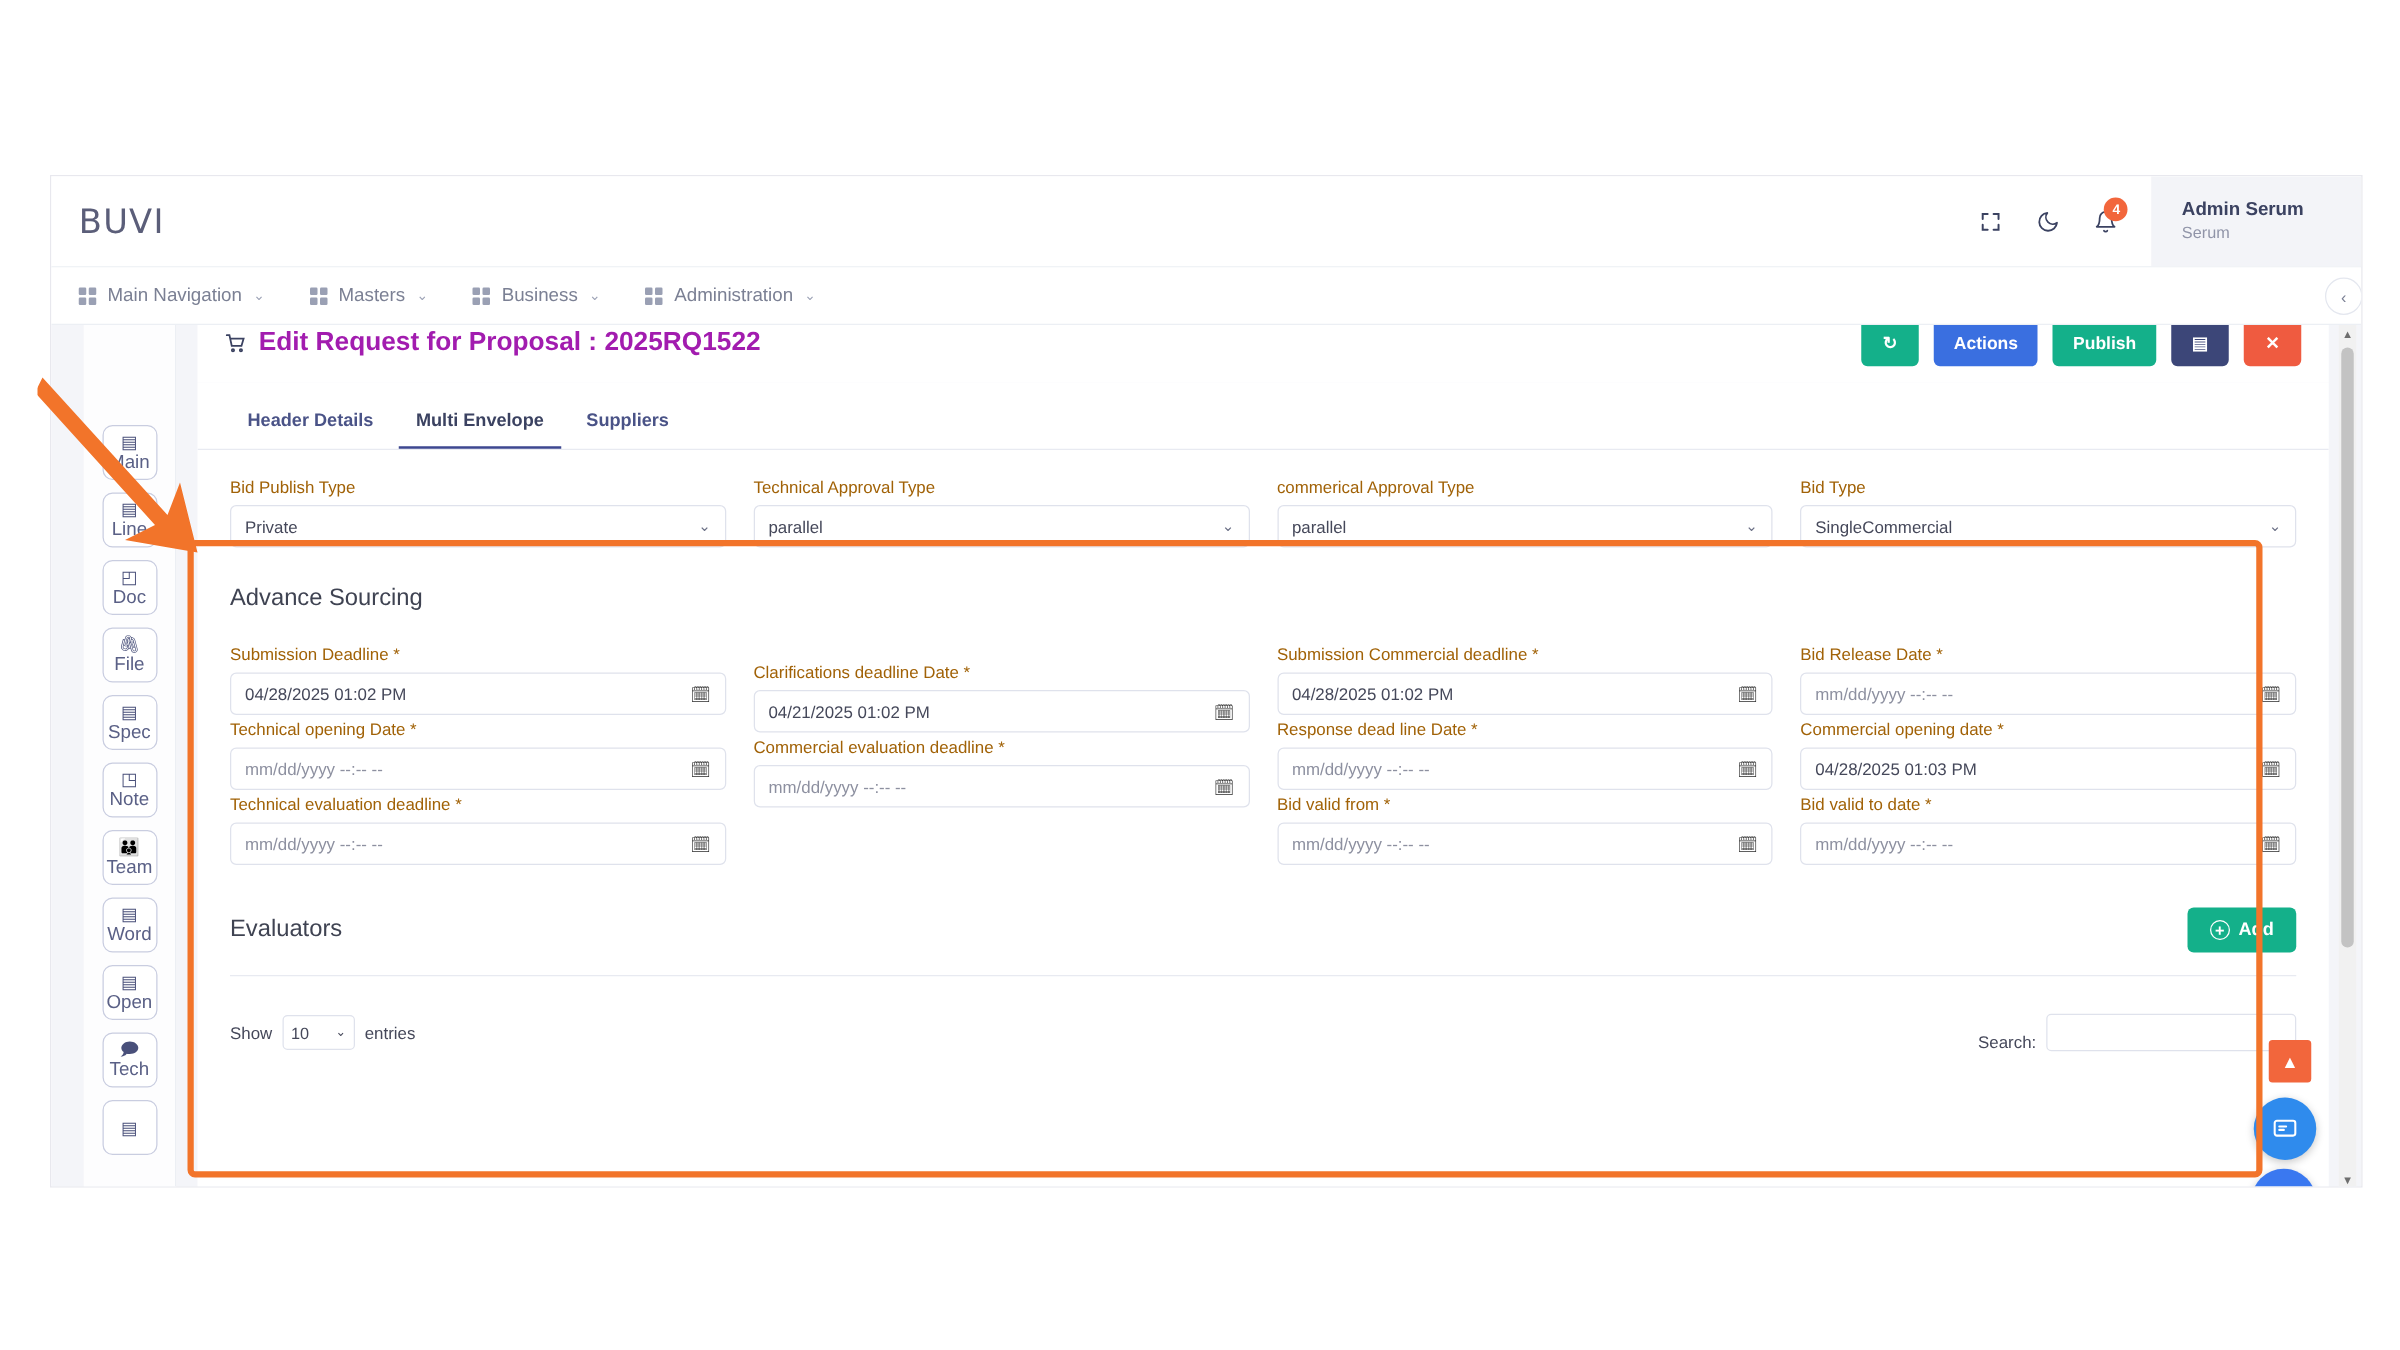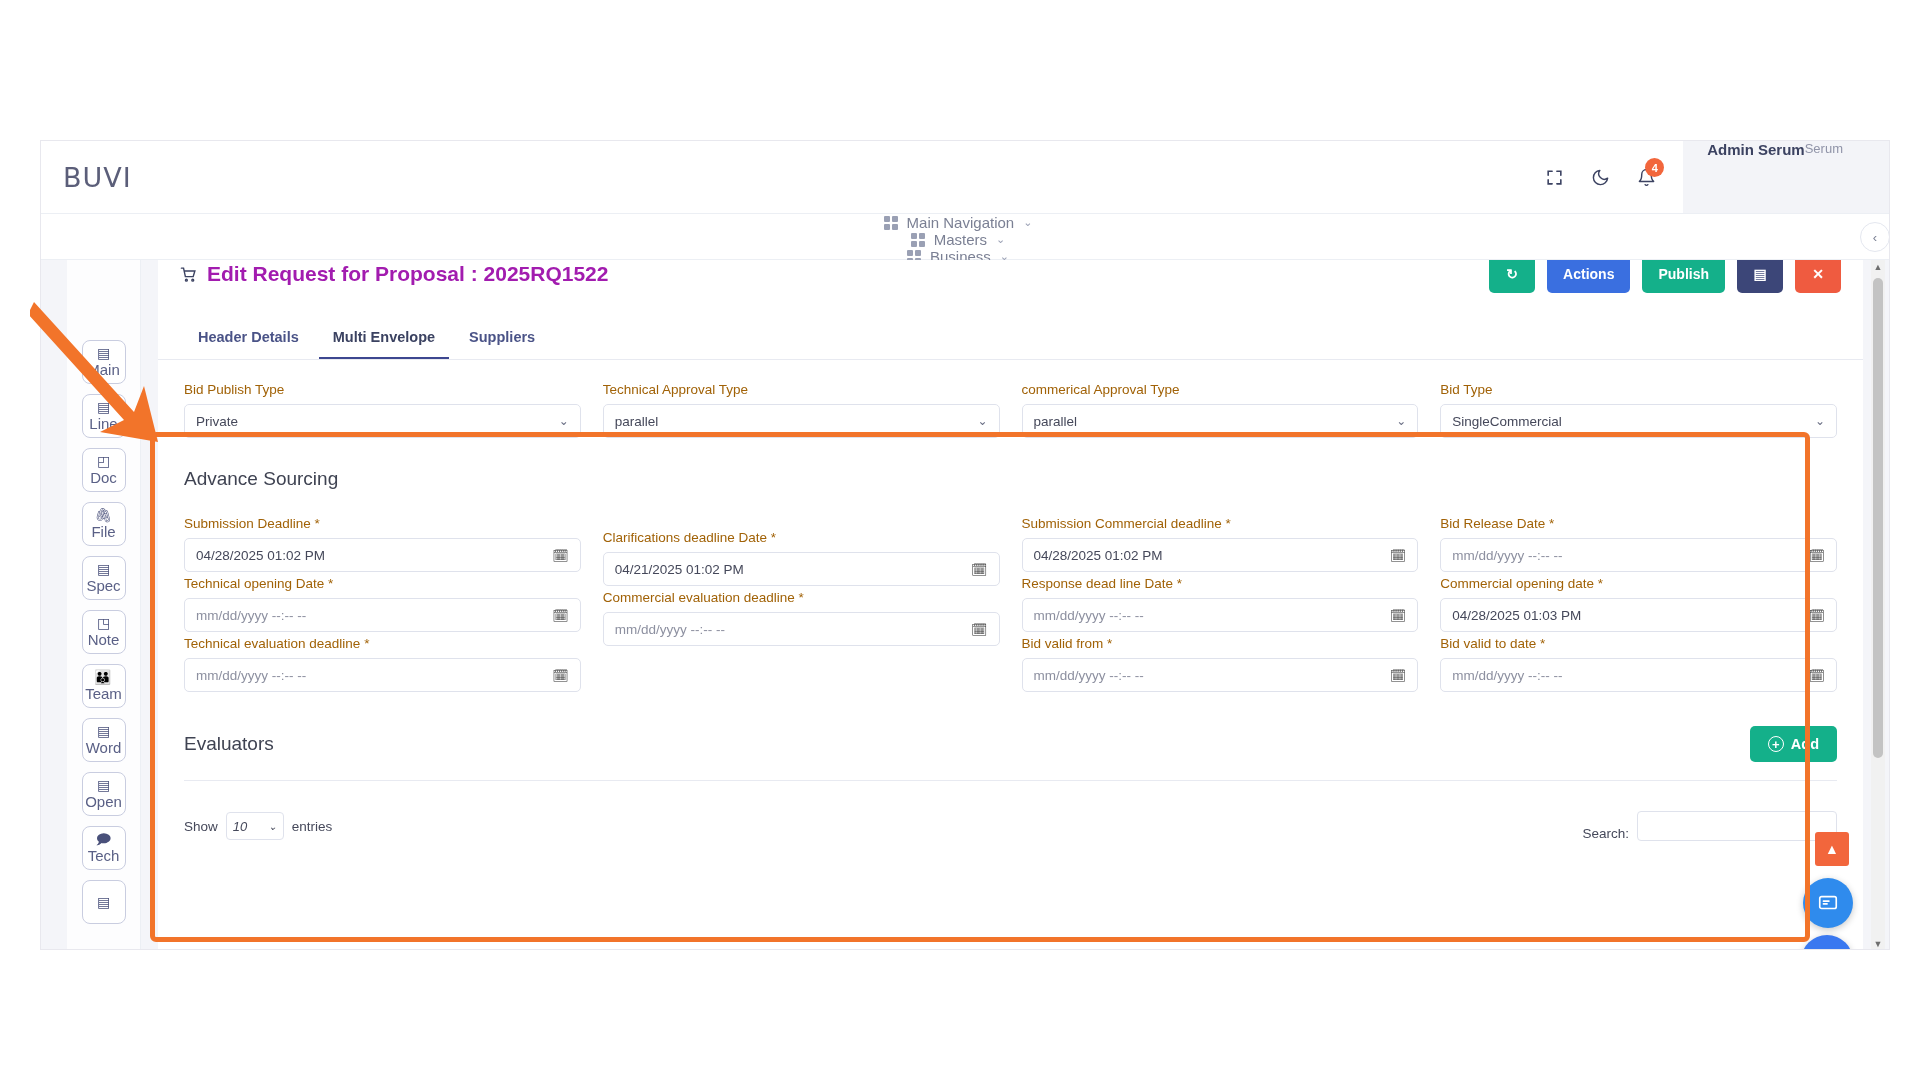--- a/index.html
+++ b/index.html
@@ -54,34 +54,33 @@
     color: #fff;
     font-size: 11px; font-weight: bold;
     display: flex; align-items: center; justify-content: center;
     padding: 0 4px;
   }
   .user-box {
     margin-left: 14px;
     height: 100%;
     background: #f3f4f8;
     padding: 0 46px 0 24px;
-    display: flex; justify-content: center;
+    display: flex; flex-direction: column; justify-content: center;
   }
   .user-name { font-size: 15px; color: #3b4261; font-weight: bold; line-height: 1.25; }
   .user-sub  { font-size: 13px; color: #9094a8; line-height: 1.3; }
 
   
   .navbar {
     height: 46px;
     background: #ffffff;
     border-bottom: 1px solid #eceff4;
     display: flex; align-items: center;
     padding-left: 22px;
     position: relative;
-    flex-direction: column;
   }
   .nav-item {
     display: flex; align-items: center; gap: 9px;
     margin-right: 36px;
     color: #7b8094;
     font-size: 15px;
     cursor: pointer;
   }
   .grid-ico { display: grid; grid-template-columns: 6px 6px; grid-template-rows: 6px 6px; gap: 2px; }
   .grid-ico i { background: #9aa0b4; border-radius: 1px; display: block; }
@@ -223,21 +222,21 @@
   .table-sep { border-top: 1px solid #e8eaf1; margin-top: 18px; }
   .show-row {
     display: flex; align-items: center;
     padding: 14px 0 0 0;
     font-size: 13.5px; color: #45485a;
   }
   .mini-sel {
     width: 58px; height: 28px; margin: 17px 8px;
     border: 1px solid #dfe2ec; border-radius: 4px;
     display: flex; align-items: center; padding: 0 6px;
-    font-size: 13px; color: #45485a; font-style: italic;
+    font-size: 13px; color: #45485a;
   }
   .mini-sel .arrow { margin-left: auto; font-size: 10px; }
   .search-wrap { margin-left: auto; display: flex; align-items: flex-end; gap: 8px; }
   .search-inp {
     width: 200px; height: 30px;
     border: 1px solid #dfe2ec; border-radius: 4px; background: #fff;
   }
 
   
   .vscroll {

